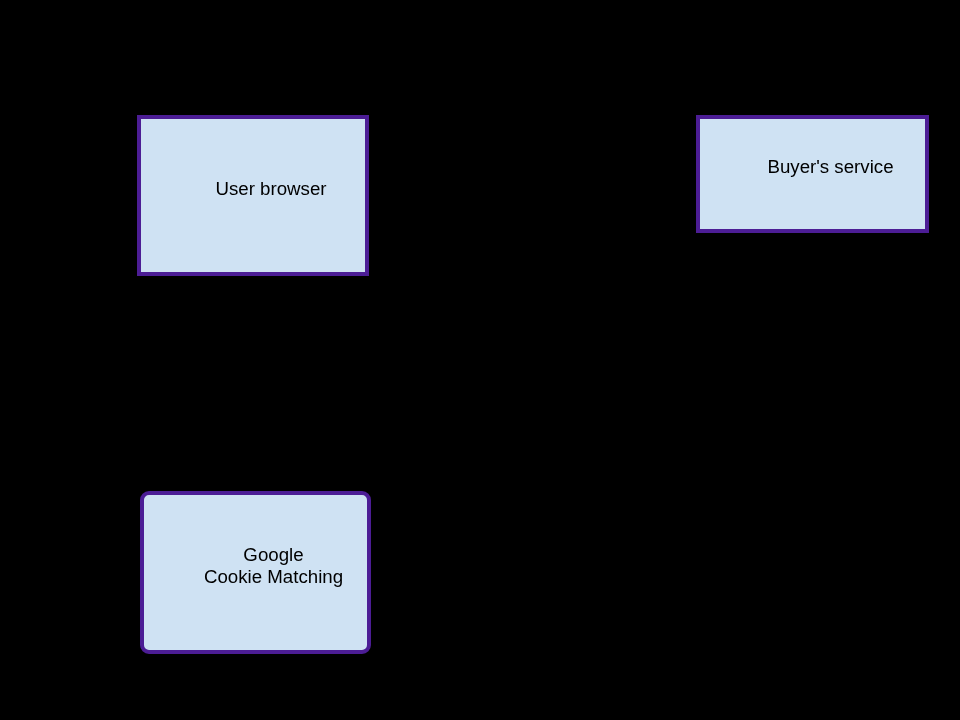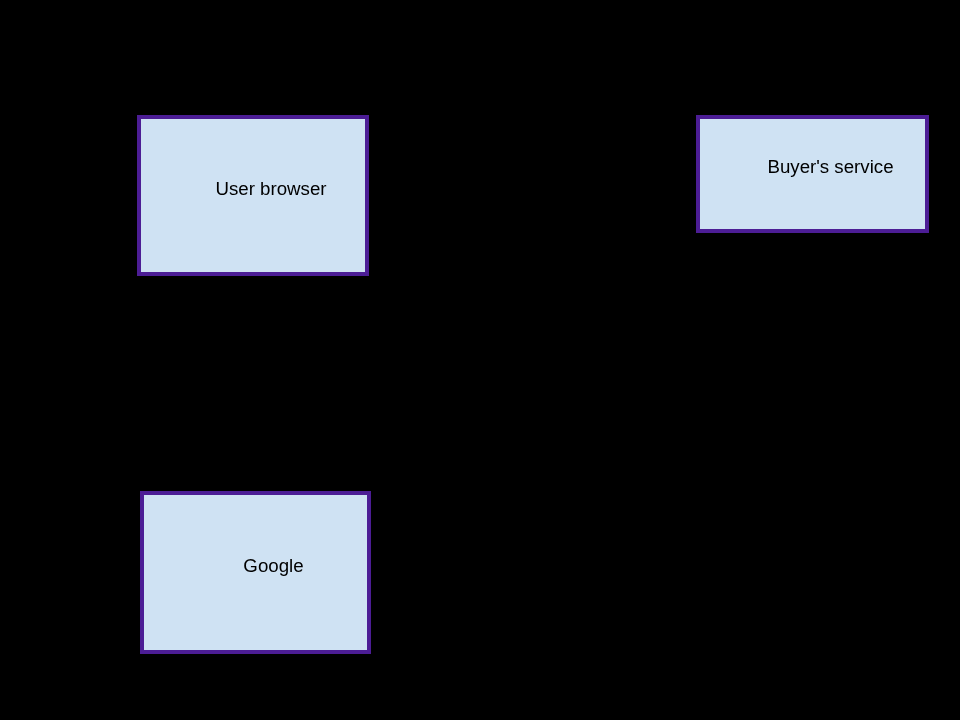--- a/index.html
+++ b/index.html
@@ -51,20 +51,21 @@
     left: 696px;
     top: 115px;
     width: 233px;
     height: 118px;
   }
   .node-google-cms {
     left: 140px;
     top: 491px;
     width: 231px;
     height: 163px;
+    border-radius: 9px;
   }
 </style>
 </head>
 <body>
 
 <div class="canvas">
 
   <div class="node node-user-browser">
     <div class="node-label">
       <span>User browser</span>
@@ -73,16 +74,17 @@
 
   <div class="node node-buyers-service">
     <div class="node-label">
       <span>Buyer's service</span>
     </div>
   </div>
 
   <div class="node node-google-cms">
     <div class="node-label">
       <span>Google</span>
+      <span>Cookie Matching</span>
     </div>
   </div>
 
 </div>
 
 </body></html>

